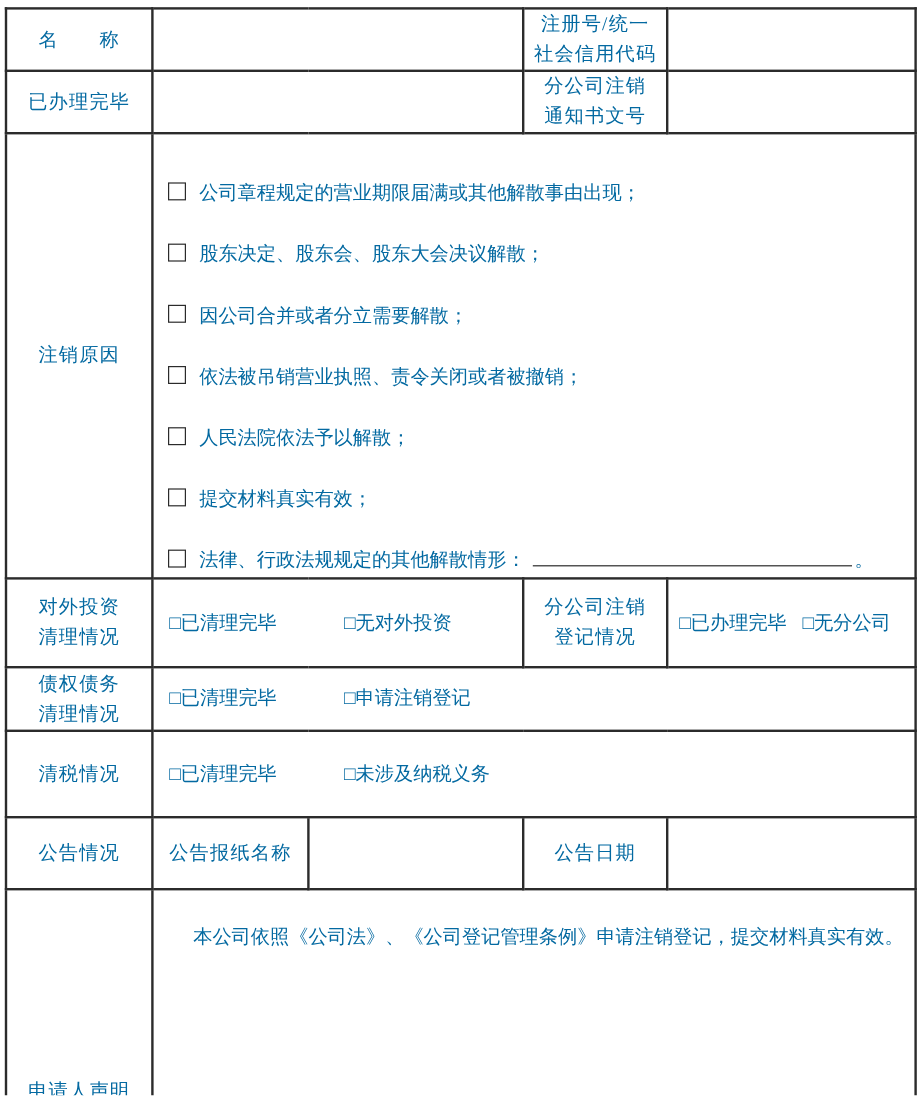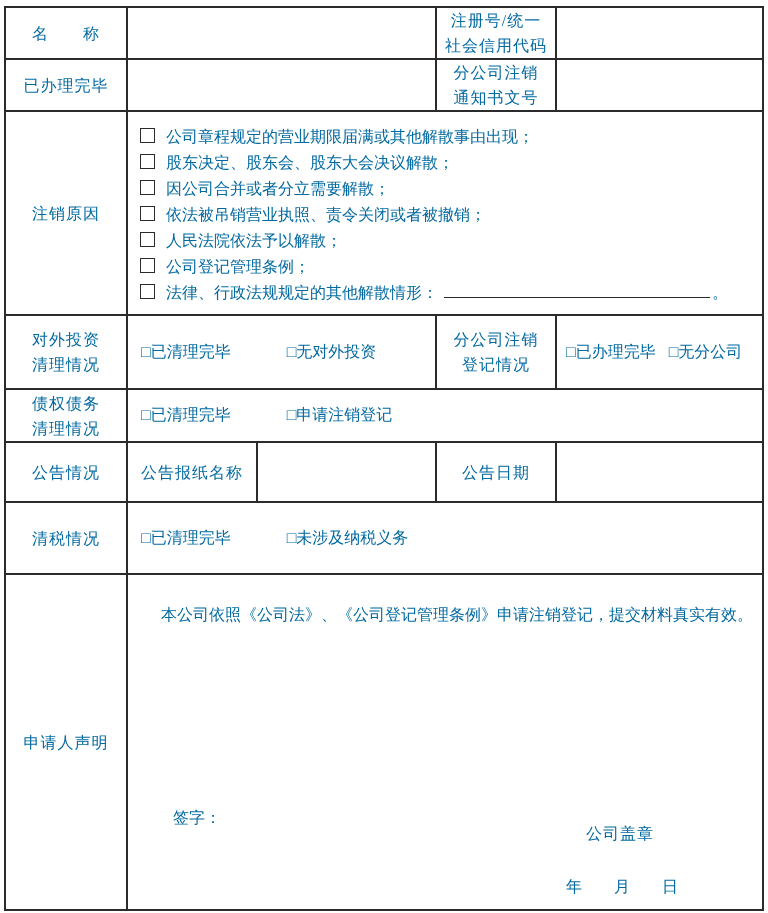--- a/index.html
+++ b/index.html
@@ -14,21 +14,21 @@
   }
   td{border:2px solid #2b2b2b;padding:0;font-size:16px;overflow:hidden;}
   td.lbl{
     text-align:center;vertical-align:middle;
     letter-spacing:1px;line-height:25px;white-space:pre-line;
   }
   td.val{background:#ffffff;}
   
   td.reasons{vertical-align:top;}
   .reason{
-    padding-left:12px;height:26px;line-height:26px;white-space:nowrap;
+    padding-left:12px;height:26px;line-height:26px;white-space:nowrap;margin-top:25px;
   }
   .reasons-pad{padding-top:12px;}
   .cbx{
     display:inline-block;width:13px;height:13px;border:1.5px solid #2b2b2b;
     background:#fff;margin-right:11px;vertical-align:-1px;
   }
   .fill-line{
     display:inline-block;width:266px;height:14px;
     border-bottom:1.5px solid #2b2b2b;margin-left:6px;margin-right:2px;
     vertical-align:baseline;
@@ -87,21 +87,21 @@
           <div class="reason">
             <span class="cbx"></span><span>因公司合并或者分立需要解散；</span>
           </div>
           <div class="reason">
             <span class="cbx"></span><span>依法被吊销营业执照、责令关闭或者被撤销；</span>
           </div>
           <div class="reason">
             <span class="cbx"></span><span>人民法院依法予以解散；</span>
           </div>
           <div class="reason">
-            <span class="cbx"></span><span>公司登记管理条例；</span>
+            <span class="cbx"></span><span>提交材料真实有效；</span>
           </div>
           <div class="reason">
             <span class="cbx"></span><span>法律、行政法规规定的其他解散情形：</span><span class="fill-line"></span><span>。</span>
           </div>
         </div>
       </td>
     </tr>
 
     <tr style="height:74px">
       <td class="lbl">对外投资
@@ -126,36 +126,36 @@
       <td class="lbl">债权债务
 清理情况</td>
       <td colspan="4">
         <div class="opts">
           <span class="opt">□已清理完毕</span>
           <span class="opt">□申请注销登记</span>
         </div>
       </td>
     </tr>
 
-    <tr style="height:60px">
-      <td class="lbl">公告情况</td>
-      <td class="lbl">公告报纸名称</td>
-      <td class="val"></td>
-      <td class="lbl">公告日期</td>
-      <td class="val"></td>
-    </tr>
-
     <tr style="height:72px">
       <td class="lbl">清税情况</td>
       <td colspan="4">
         <div class="opts">
           <span class="opt">□已清理完毕</span>
           <span class="opt">□未涉及纳税义务</span>
         </div>
       </td>
+    </tr>
+
+    <tr style="height:60px">
+      <td class="lbl">公告情况</td>
+      <td class="lbl">公告报纸名称</td>
+      <td class="val"></td>
+      <td class="lbl">公告日期</td>
+      <td class="val"></td>
     </tr>
 
     <tr style="height:336px">
       <td class="lbl">申请人声明</td>
       <td class="decl" colspan="4">
         <div class="statement">本公司依照《公司法》、《公司登记管理条例》申请注销登记，提交材料真实有效。</div>
         <div class="sign">签字：</div>
         <div class="seal">公司盖章</div>
         <div class="dateline">年　　月　　日</div>
       </td>

